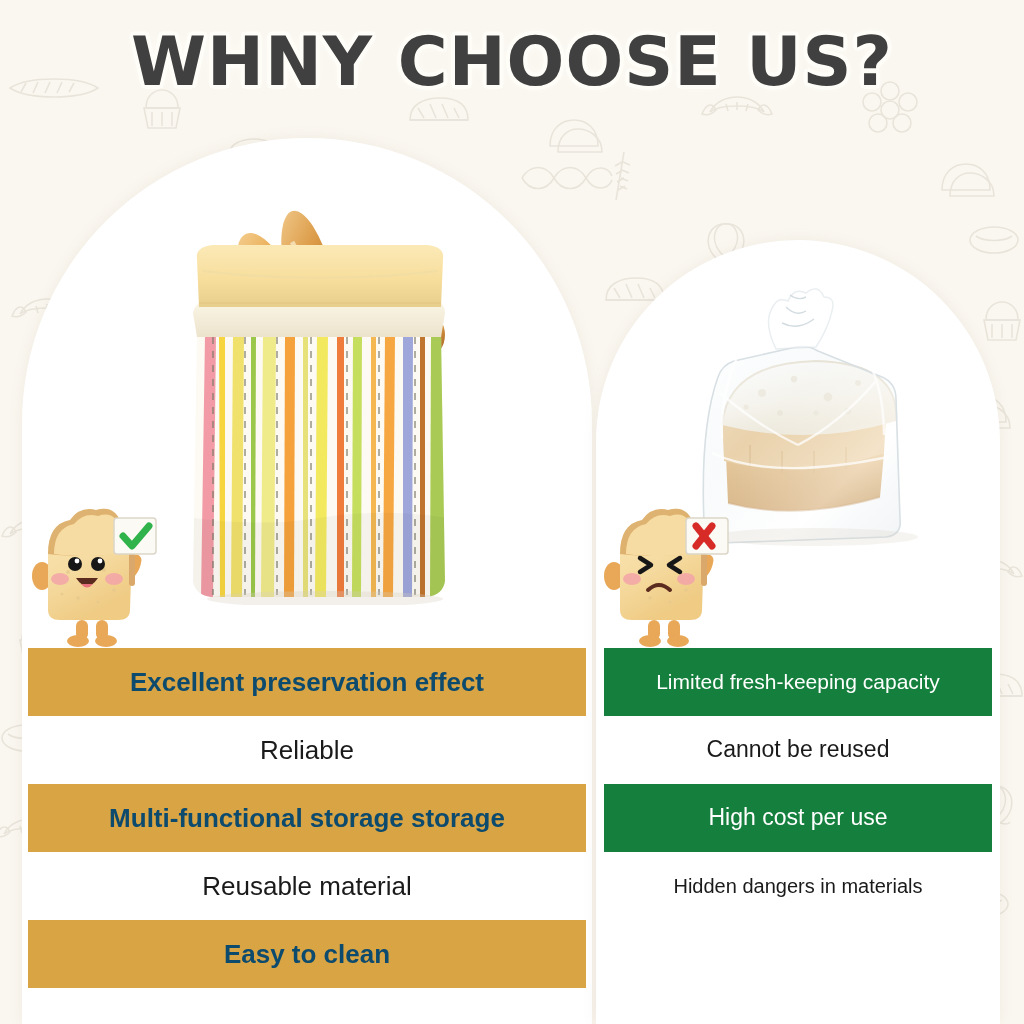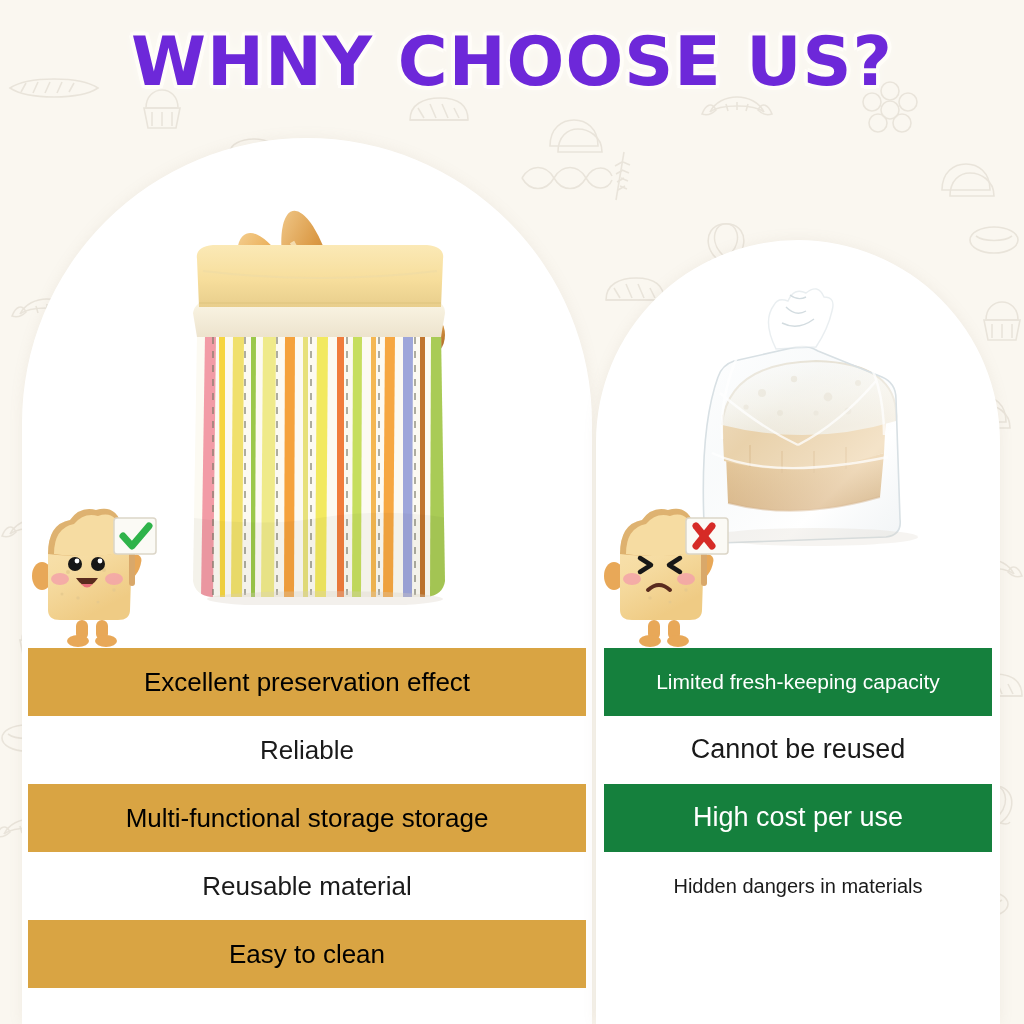--- a/index.html
+++ b/index.html
@@ -25,21 +25,21 @@
   }
 
   
   #title{
     position:absolute;
     top:22px; left:0; right:0;
     text-align:center;
     font-size:68px;
     font-weight:bold;
     letter-spacing:1px;
-    color:#6d28d9;
+    color:#404040;
     font-family:"DejaVu Sans", sans-serif;
     text-shadow:
       -3px -3px 0 #FFFDF8,  3px -3px 0 #FFFDF8,
       -3px  3px 0 #FFFDF8,  3px  3px 0 #FFFDF8,
       -4px  0   0 #FFFDF8,  4px  0   0 #FFFDF8,
        0   -4px 0 #FFFDF8,  0    4px 0 #FFFDF8,
        0 0 12px #FFFDF8;
     white-space:nowrap;
     z-index:40;
   }
@@ -89,23 +89,23 @@
 
   .row{
     display:flex;
     align-items:center;
     justify-content:center;
     text-align:center;
     height:68px;
     line-height:1.1;
   }
   #list-left  .row{ height:68px; font-size:26px; }
-  #list-right .row{ height:68px; font-size:27px; }
-
-  .row.filled-gold{ background:#D9A443; color:#000000; }
+  #list-right .row{ height:68px; font-size:23px; }
+
+  .row.filled-gold{ background:#D9A443; color:#0c4a6e;font-weight:bold; }
   .row.filled-gray{ background:#15803d; color:#FFFFFF; }
   .row.plain      { background:transparent; color:#1A1A1A; }
 
   #list-right .row.filled-gray:nth-child(1){ font-size:21px; }
   #list-right .row.plain:nth-child(4){ font-size:20px; }
 
   .row span{ display:block; padding:0 10px; }
 </style>
 </head>
 <body>

